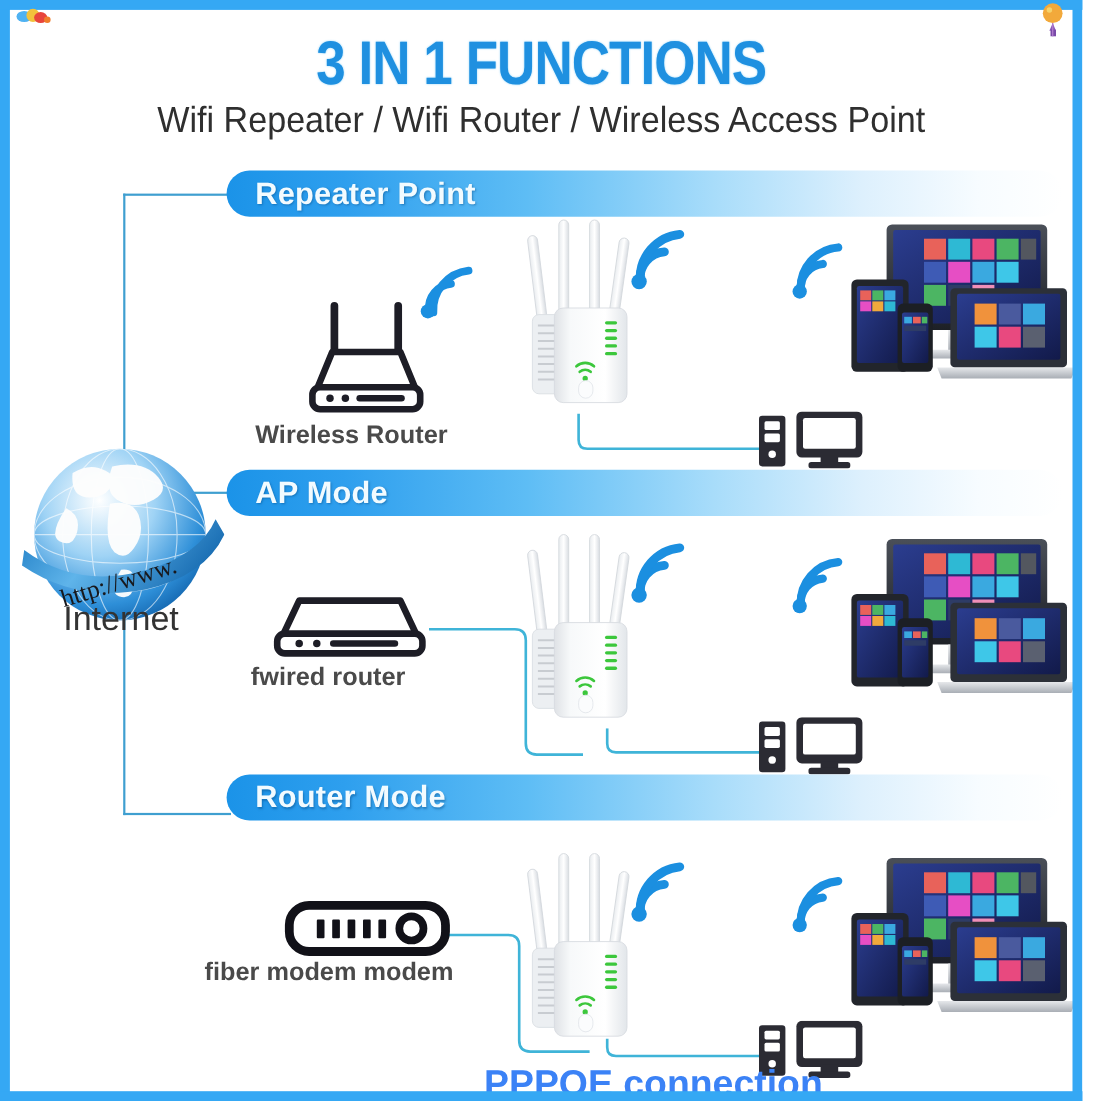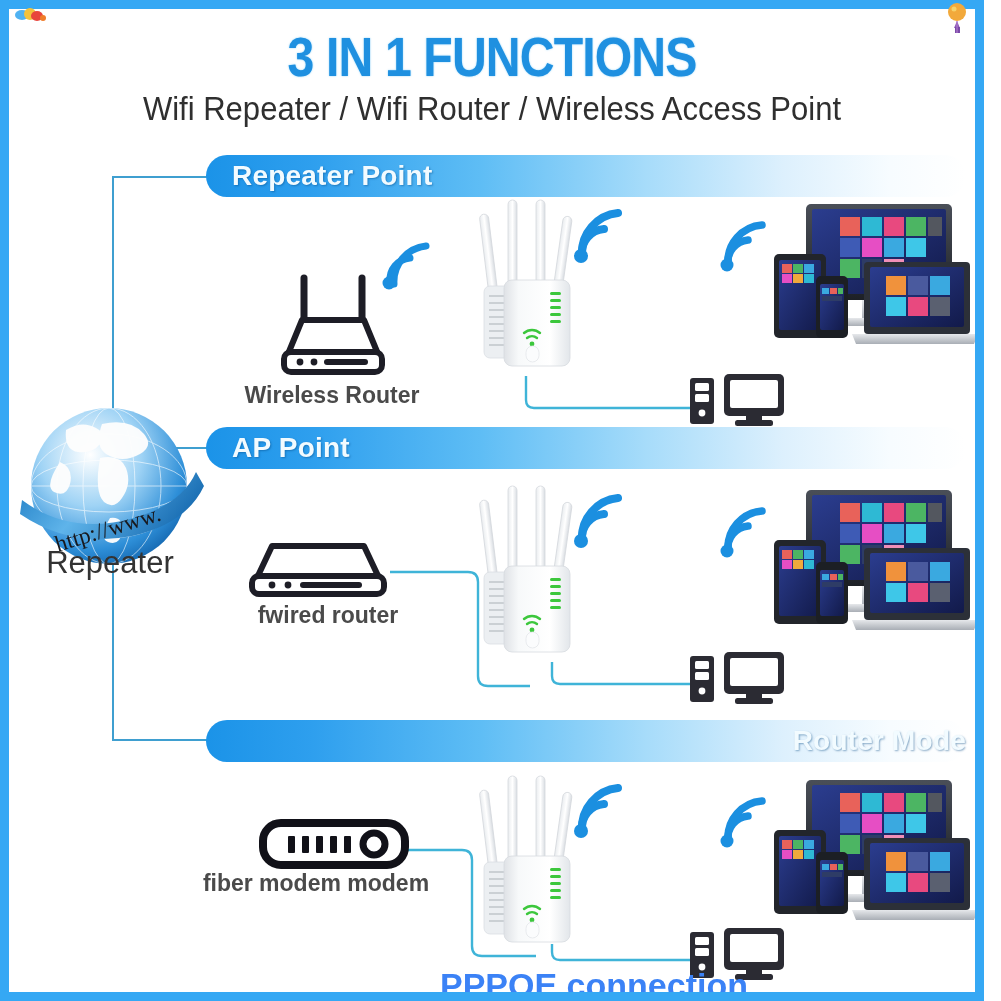--- a/index.html
+++ b/index.html
@@ -66,21 +66,21 @@
   .mode-banner > span {
     padding-left: 26px;
     font-size: 28px;
     font-weight: bold;
     color: #f2fbff;
     text-shadow: 1px 1px 2px rgba(0,70,130,0.45);
     letter-spacing: 0.2px;
   }
   #banner-repeater { left: 206px; top: 155px;  width: 760px; }
   #banner-ap       { left: 206px; top: 427px;  width: 760px; }
-  #banner-router   { left: 206px; top: 720px;  width: 760px; justify-content: flex-end; }
+  #banner-router   { left: 206px; top: 704px;  width: 760px; }
 
   
   .trunk { position: absolute; background: #3f9fd0; z-index: 3; }
   .trunk-v   { left: 112px; top: 176px; width: 2px;  height: 565px; }
   .trunk-h1  { left: 112px; top: 176px; width: 98px; height: 2px; }
   .trunk-h2  { left: 112px; top: 447px; width: 98px; height: 2px; }
   .trunk-h3  { left: 112px; top: 739px; width: 98px; height: 2px; }
 
   
   .globe-wrap { position: absolute; left: 14px; top: 390px; width: 190px; height: 200px; z-index: 8; }
@@ -94,21 +94,20 @@
     z-index: 9;
   }
 
   
   .cable { position: absolute; z-index: 4; }
 
   
   .src-icon { position: absolute; z-index: 10; }
   .src-label {
     position: absolute;
-    text-align: center;
     font-size: 23px;
     font-weight: bold;
     color: #4a4a4a;
     z-index: 10;
     white-space: nowrap;
   }
 
   
   .repeater { position: absolute; z-index: 11; }
 
@@ -197,21 +196,21 @@
         <path d="M88 34 q28 -6 42 10 q10 12 -4 20 q-18 10 -34 0 q-12 -8 -4 -30 Z"></path>
         <path d="M86 68 q20 -4 26 10 q6 16 -4 30 q-8 12 -18 4 q-10 -10 -4 -44 Z"></path>
         <path d="M46 72 q14 6 10 22 q-4 14 -16 8 q-10 -6 6 -30 Z"></path>
         <path d="M96 128 q14 -2 12 14 q-2 14 -14 10 q-10 -4 2 -24 Z"></path>
       </g>
 
       <path d="M8 110 q48 36 112 18 q48 -14 62 -46 l8 14 q-18 38 -72 50 q-62 12 -112 -22 Z" fill="url(#ringG)"></path>
       <text x="96" y="146" text-anchor="middle" font-family="Liberation Serif, serif" font-size="23" fill="#18181c" transform="rotate(-17 96 146)">http://www.</text>
     </svg>
   </div>
-  <div class="internet-label">Repeater</div>
+  <div class="internet-label">Internet</div>
 
   <div class="mode-banner" id="banner-repeater">
     <span>Repeater Point</span>
   </div>
 
   <svg class="src-icon" style="left:262px; top:268px;" width="140" height="110" viewBox="0 0 140 110">
     <g stroke="#1d1d26" stroke-width="7" fill="none" stroke-linecap="round">
       <line x1="42" y1="10" x2="42" y2="52"></line>
       <line x1="100" y1="10" x2="100" y2="52"></line>
     </g>
@@ -371,21 +370,21 @@
     <rect x="7" y="9" width="14" height="8" rx="1.5" fill="#ffffff"></rect>
     <rect x="7" y="20" width="14" height="8" rx="1.5" fill="#ffffff"></rect>
     <circle cx="14" cy="39" r="3.4" fill="#ffffff"></circle>
     <rect x="36" y="0" width="60" height="42" rx="5" fill="#2b2b33"></rect>
     <rect x="42" y="6" width="48" height="28" rx="2" fill="#ffffff"></rect>
     <rect x="58" y="40" width="16" height="8" fill="#2b2b33"></rect>
     <rect x="47" y="46" width="38" height="6" rx="2.5" fill="#2b2b33"></rect>
   </svg>
 
   <div class="mode-banner" id="banner-ap">
-    <span>AP Point</span>
+    <span>AP Mode</span>
   </div>
 
   <svg class="src-icon" style="left:240px; top:536px;" width="156" height="62" viewBox="0 0 156 62">
     <path d="M16 44 L32 10 L124 10 L140 44 Z" fill="#ffffff" stroke="#1d1d26" stroke-width="6" stroke-linejoin="round"></path>
     <rect x="12" y="40" width="132" height="18" rx="7" fill="#ffffff" stroke="#1d1d26" stroke-width="6"></rect>
     <circle cx="32" cy="49" r="3.4" fill="#1d1d26"></circle>
     <circle cx="48" cy="49" r="3.4" fill="#1d1d26"></circle>
     <rect x="60" y="46" width="62" height="6" rx="3" fill="#1d1d26"></rect>
   </svg>
   <div class="src-label" style="left:228px; top:602px; width:200px;">fwired router</div>

